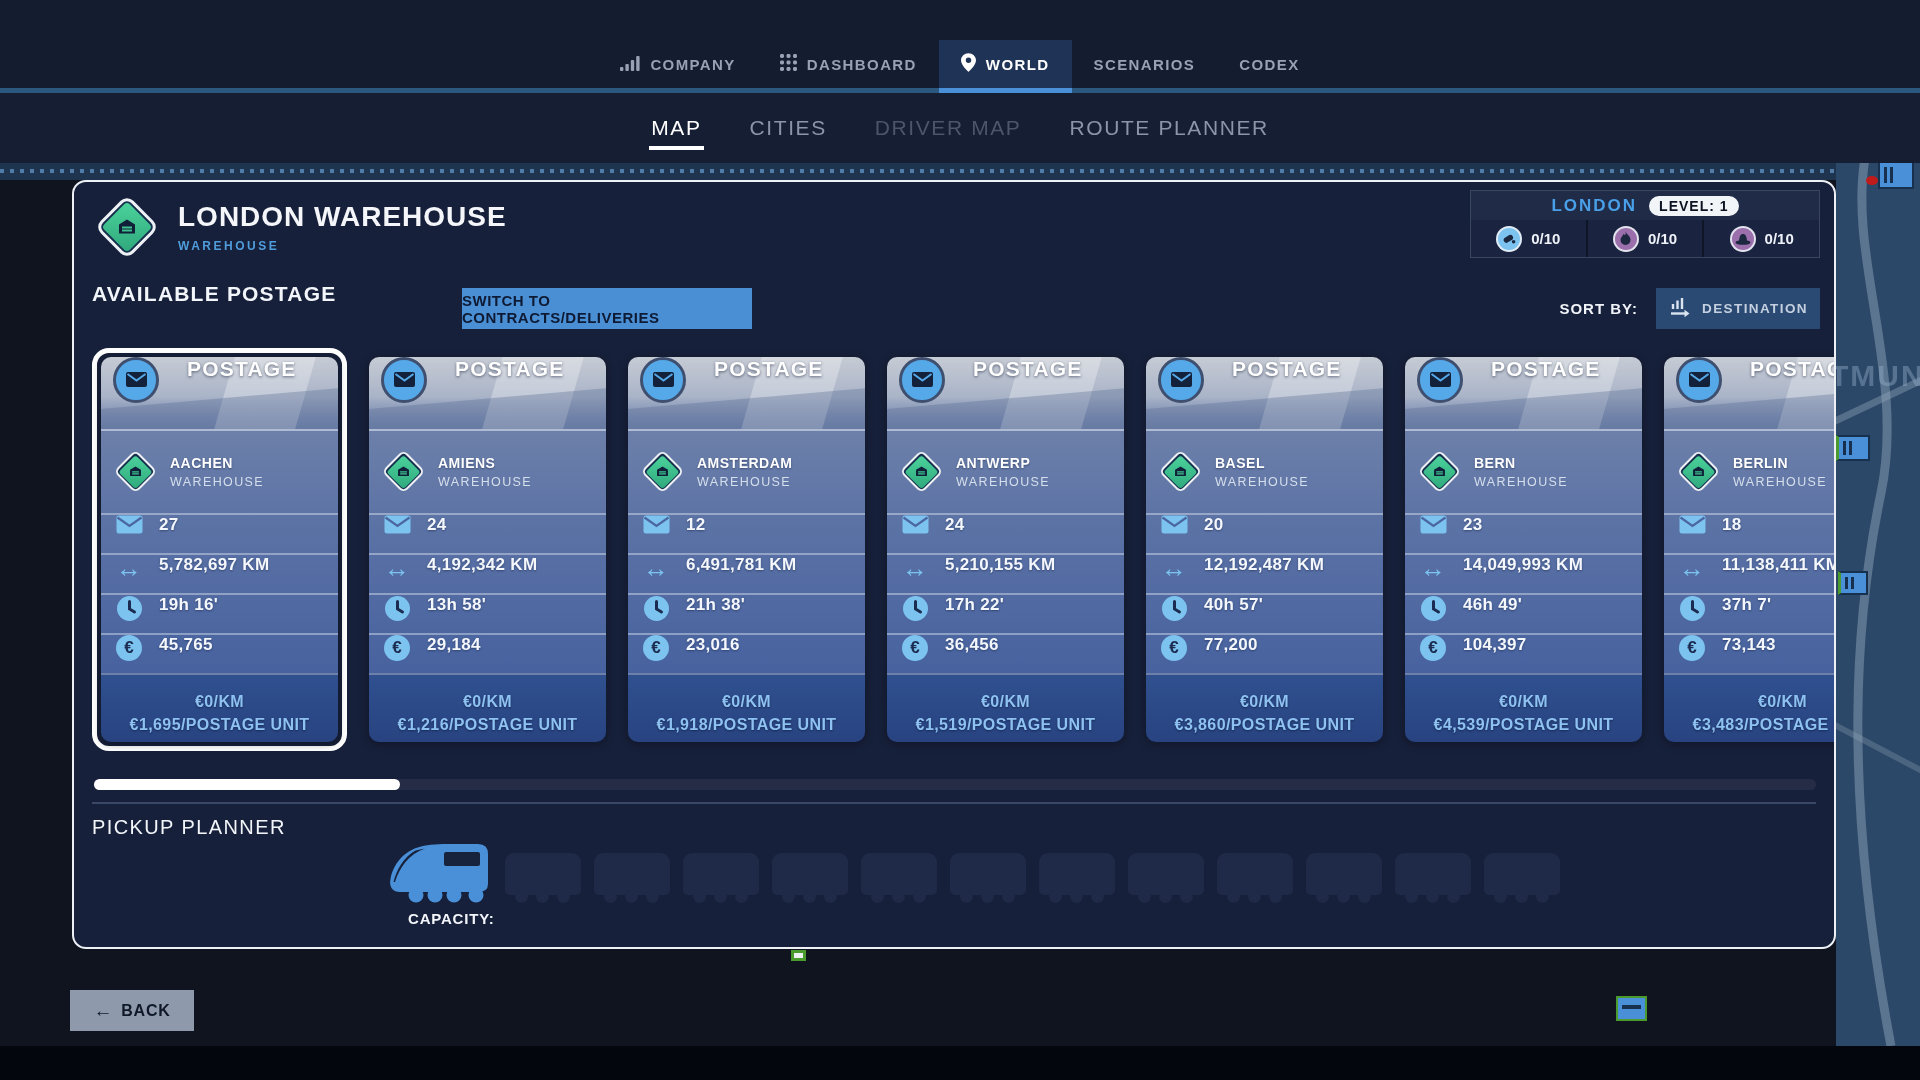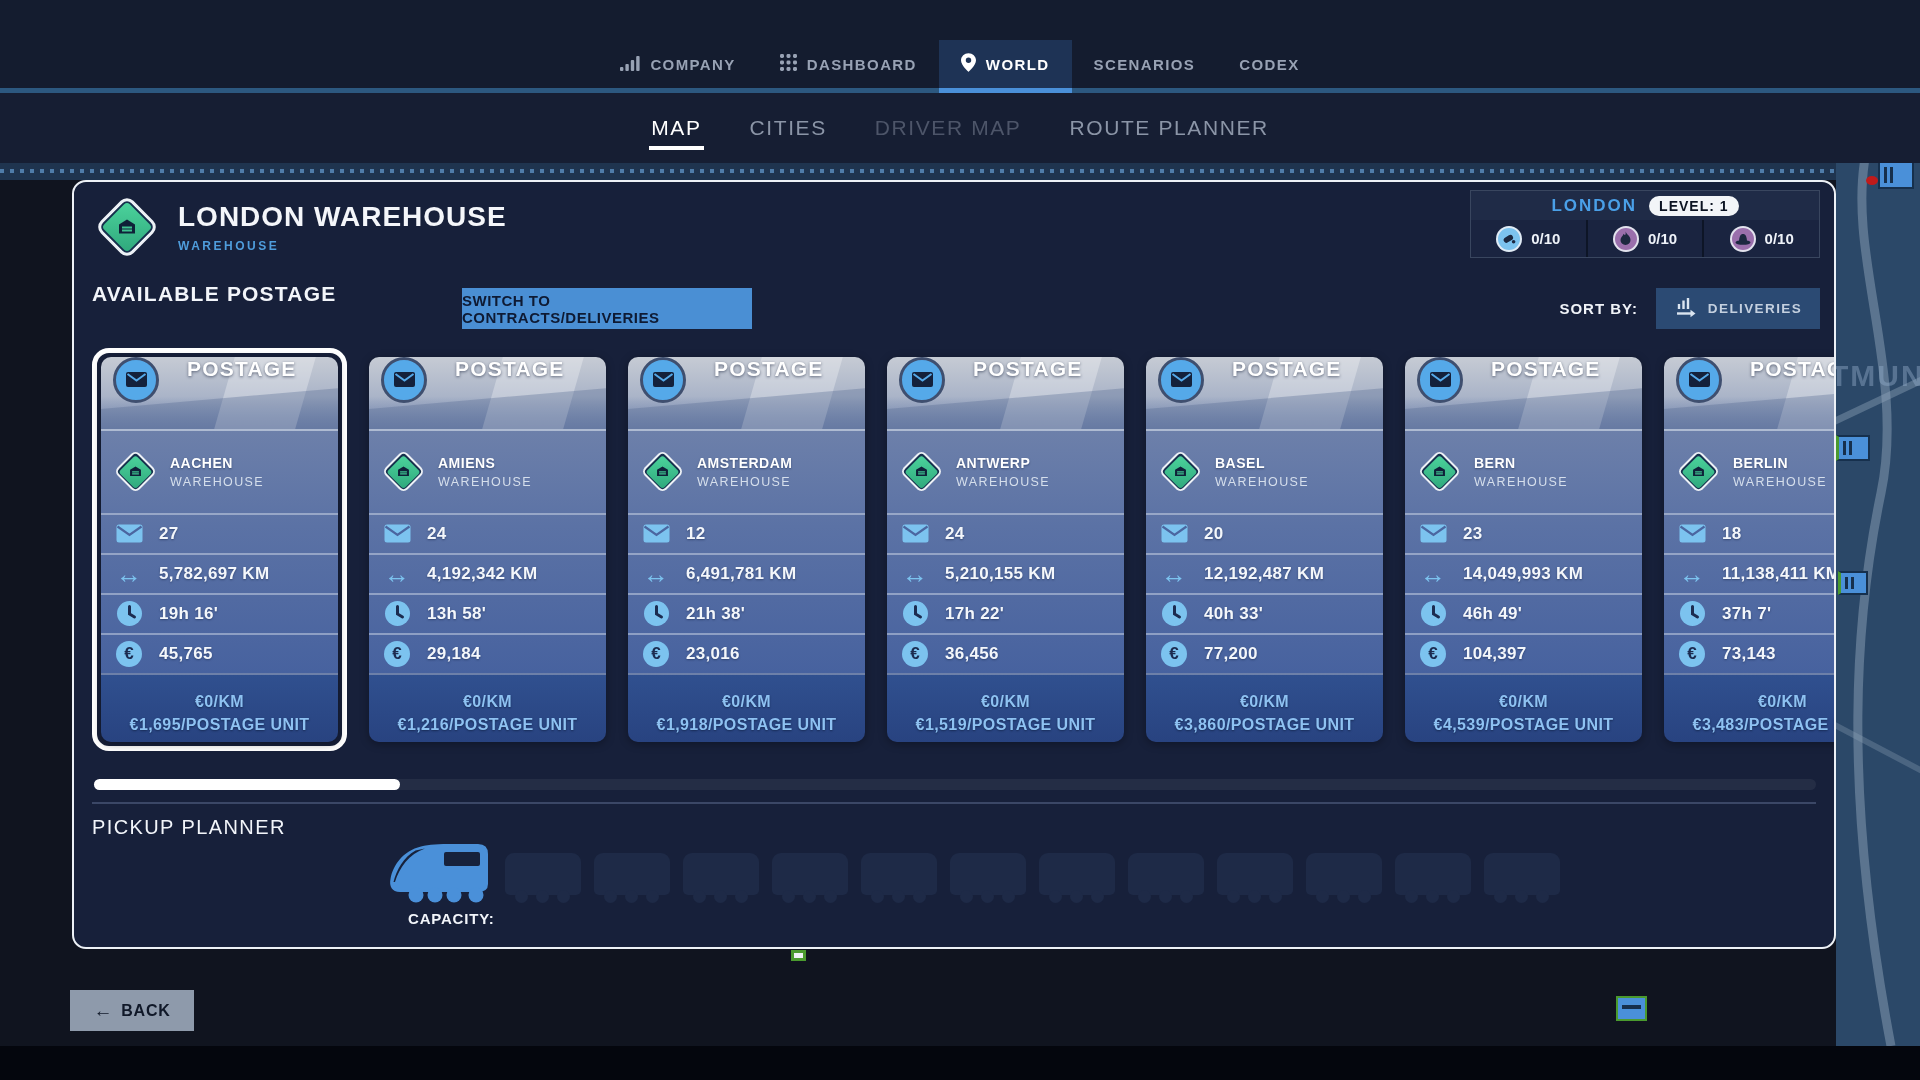--- a/index.html
+++ b/index.html
@@ -110,21 +110,21 @@
   .sdmd-outer{width:31px;height:31px;transform:rotate(45deg);background:#edf1f6;border-radius:6px;
      padding:2px;box-sizing:border-box;margin:7px 9px;flex-shrink:0;}
   .sdmd-mid{width:100%;height:100%;background:#16304d;border-radius:4px;padding:1.5px;box-sizing:border-box;}
   .sdmd-in{width:100%;height:100%;background:linear-gradient(135deg,#4cd39c,#2fa87c);border-radius:3px;
      display:flex;align-items:center;justify-content:center;}
   .sdmd-in svg{transform:rotate(-45deg);}
   .dest-name{font-size:14px;font-weight:bold;color:#ffffff;letter-spacing:.5px;
      text-shadow:0 1px 2px rgba(20,35,70,.5);}
   .dest-type{font-size:12.5px;color:#d6dfec;letter-spacing:1.4px;margin-top:4px;}
   .stat-row{height:38px;flex-shrink:0;border-top:2px solid rgba(240,245,250,.4);
-     display:flex;align-items:center;padding-left:13px;gap:15px;}
+     display:flex;align-items:flex-start;padding-left:13px;gap:15px;}
   .dest-row{border-top:2px solid rgba(240,245,250,.5);}
   .stat-ic{width:30px;display:flex;justify-content:center;align-items:center;flex-shrink:0;}
   .arrow-glyph{font-size:26px;font-weight:bold;color:#7cc3ef;line-height:1;}
   .euro-circle{width:26px;height:26px;border-radius:50%;background:#7cc3ef;display:flex;align-items:center;
      justify-content:center;font-size:17px;font-weight:bold;color:#1c2c50;}
   .stat-val{font-size:17px;font-weight:bold;color:#f4f7fb;letter-spacing:.3px;
      text-shadow:0 1px 2px rgba(20,35,70,.5);}
   .c-foot{height:77px;flex-shrink:0;border-top:2px solid rgba(240,245,250,.35);
      background:linear-gradient(180deg,#30508f,#27417e);display:flex;flex-direction:column;
      align-items:center;justify-content:center;gap:5px;color:#8ec2f2;font-weight:bold;font-size:16px;
@@ -294,21 +294,21 @@
         <svg width="24" height="22" viewBox="0 0 24 22">
             <g stroke="#dbe5f0" stroke-width="2.4" fill="none">
               <path d="M5 13 V8"></path>
               <path d="M9.5 13 V4.5"></path>
               <path d="M14 13 V2"></path>
               <path d="M3 17.5 H17.5"></path>
             </g>
             <path d="M16.5 13.8 L21.5 17.5 L16.5 21.2 Z" fill="#dbe5f0"></path>
           </svg>
       </span>
-      <span>DELIVERIES</span>
+      <span>DESTINATION</span>
     </div>
   </div>
 
   <div class="cards-row">
 
     <div class="sel-wrap">
       <div class="card">
         <div class="c-head">
             <span class="postage-circle">
               <svg width="21" height="15" viewBox="0 0 21 15">
@@ -597,21 +597,21 @@
             <span class="stat-ic arrow-glyph">↔</span>
             <span class="stat-val">12,192,487 KM</span>
           </div>
         <div class="stat-row">
             <span class="stat-ic">
               <svg width="27" height="27" viewBox="0 0 27 27">
                 <circle cx="13.5" cy="13.5" r="12.5" fill="#7cc3ef"></circle>
                 <path d="M13.5 6.5 V14 L18.5 17" stroke="#1c2c50" stroke-width="3" fill="none" stroke-linecap="round"></path>
               </svg>
             </span>
-            <span class="stat-val">40h 33'</span>
+            <span class="stat-val">40h 57'</span>
           </div>
         <div class="stat-row">
             <span class="stat-ic">
               <span class="euro-circle">€</span>
             </span>
             <span class="stat-val">77,200</span>
           </div>
       </div>
       <div class="c-foot">
           <span>€0/KM</span>

